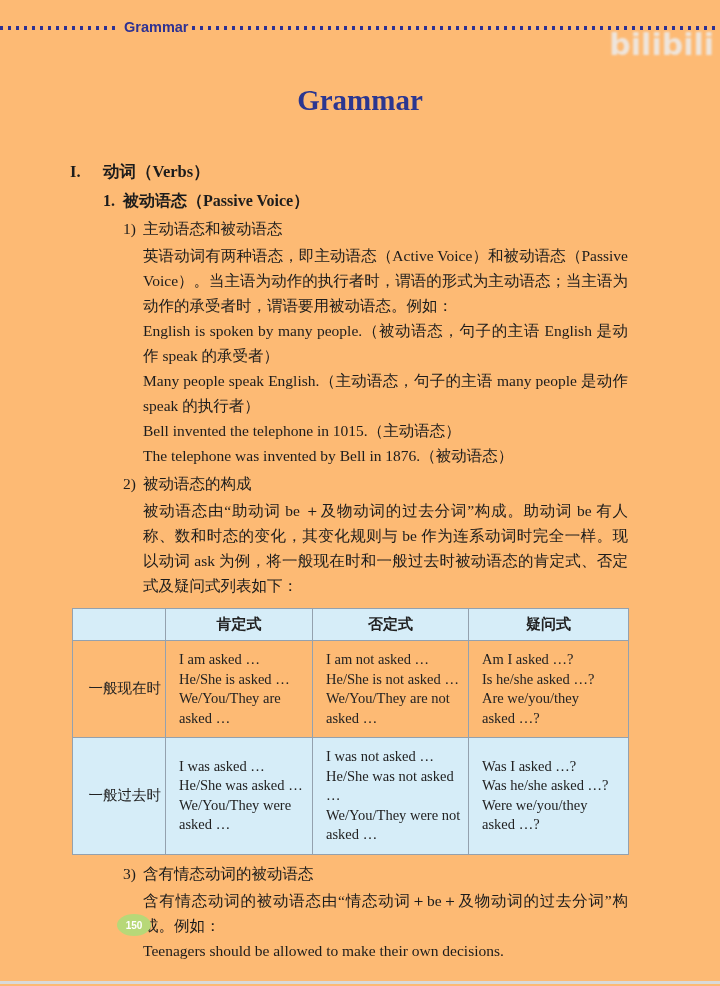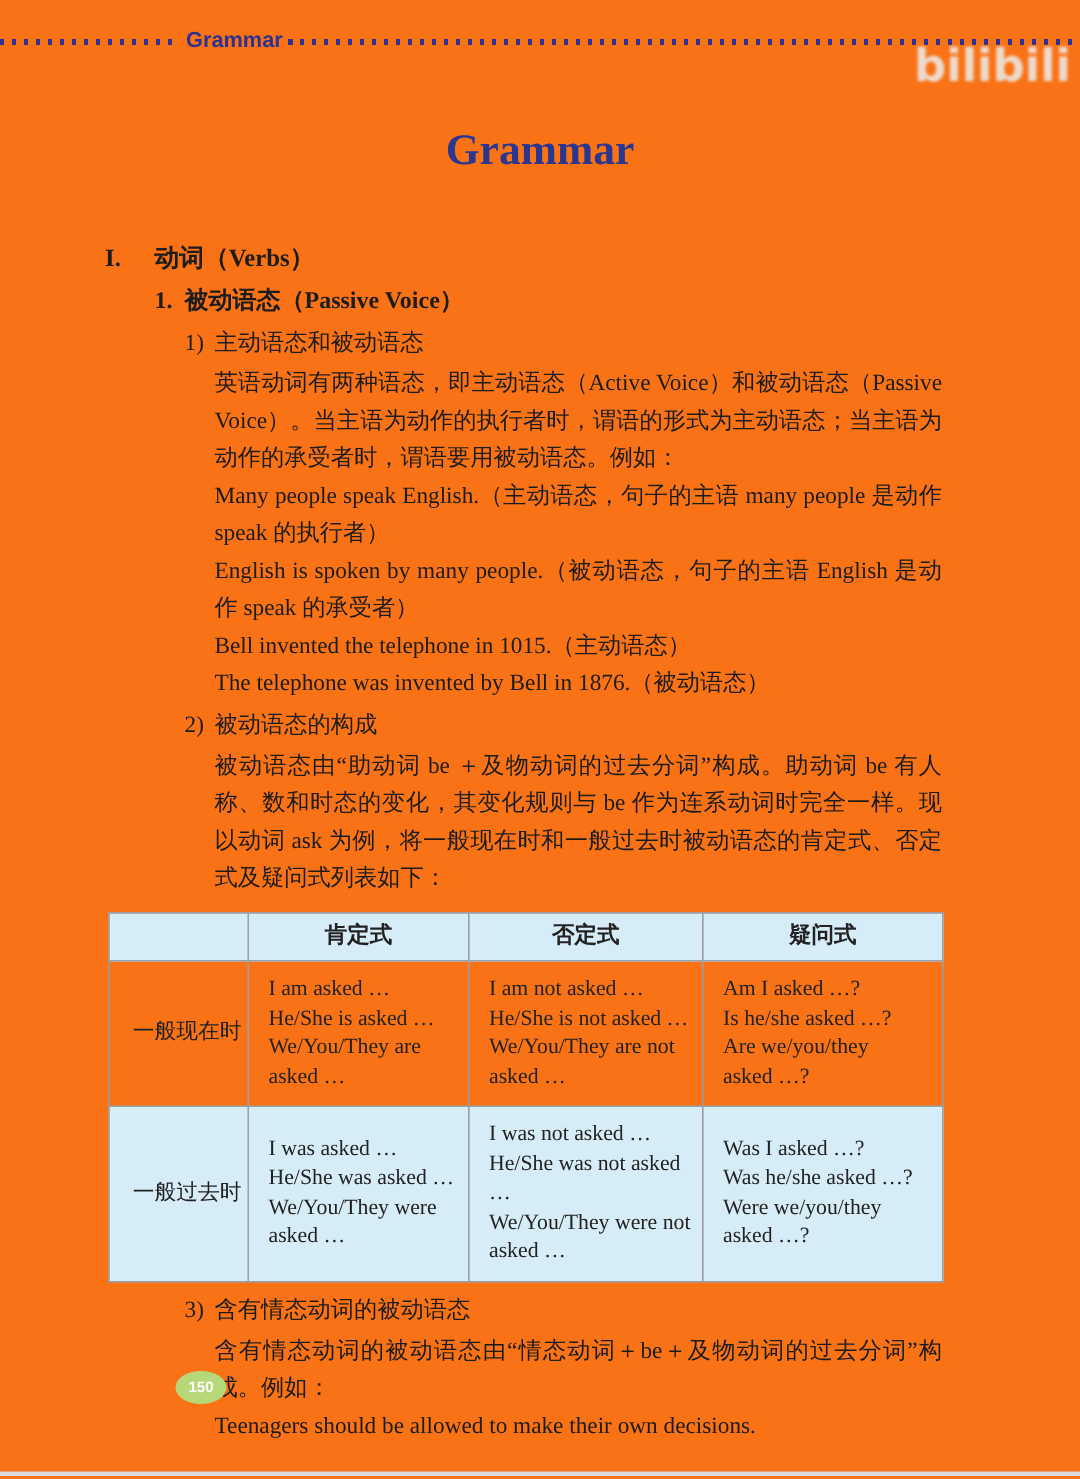--- a/index.html
+++ b/index.html
@@ -1,18 +1,18 @@
 <!DOCTYPE html>
 <html><head>
 <meta charset="utf-8">
 <style>
   * { margin:0; padding:0; box-sizing:border-box; }
   html,body { background:#ffffff; }
   .page {
-    position:relative; width:720px; height:986px; background:#f97316;
+    position:relative; width:720px; height:986px; background:#fdba74;
     overflow:hidden;
     font-family:"Liberation Serif","DejaVu Serif",serif;
     color:#1c1c1c;
   }
 
   
   .runhead {
     position:absolute; top:19px; left:0; right:0; height:17px;
     display:flex; align-items:center;
   }
@@ -129,22 +129,22 @@
       <span class="num">1.</span>
       <span>被动语态（Passive Voice）</span>
     </div>
 
     <div class="row lvl3">
       <span class="num">1)</span>
       <span>主动语态和被动语态</span>
     </div>
 
     <p class="body">英语动词有两种语态，即主动语态（Active Voice）和被动语态（Passive Voice）。当主语为动作的执行者时，谓语的形式为主动语态；当主语为动作的承受者时，谓语要用被动语态。例如：</p>
+    <p class="body exgap">English is spoken by many people.（被动语态，句子的主语 English 是动作 speak 的承受者）</p>
     <p class="body exgap">Many people speak English.（主动语态，句子的主语 many people 是动作 speak 的执行者）</p>
-    <p class="body exgap">English is spoken by many people.（被动语态，句子的主语 English 是动作 speak 的承受者）</p>
     <p class="body exgap">Bell invented the telephone in 1015.（主动语态）</p>
     <p class="body exgap">The telephone was invented by Bell in 1876.（被动语态）</p>
 
     <div class="row lvl3" style="margin-top:5px;">
       <span class="num">2)</span>
       <span>被动语态的构成</span>
     </div>
 
     <p class="body">被动语态由“助动词 be ＋及物动词的过去分词”构成。助动词 be 有人称、数和时态的变化，其变化规则与 be 作为连系动词时完全一样。现以动词 ask 为例，将一般现在时和一般过去时被动语态的肯定式、否定式及疑问式列表如下：</p>
 

